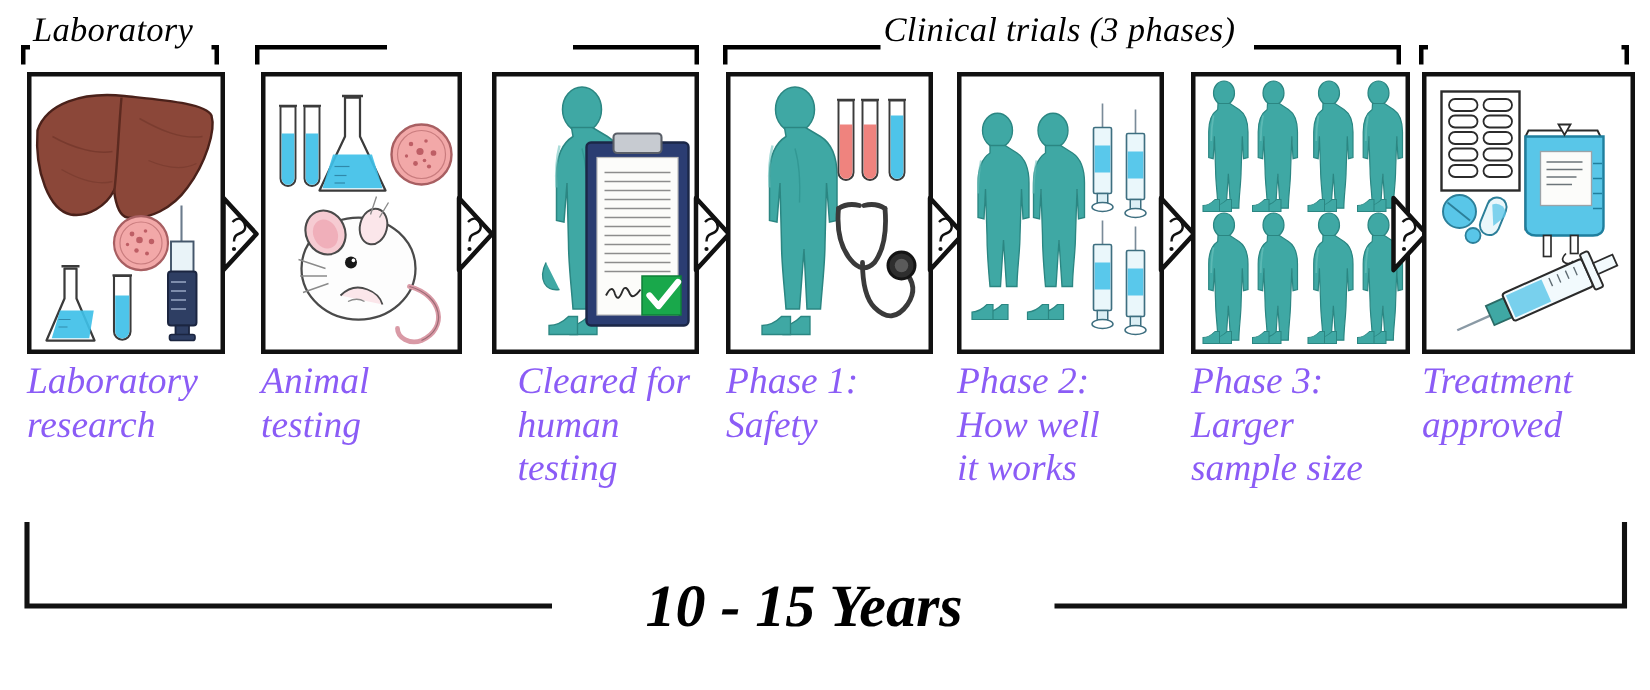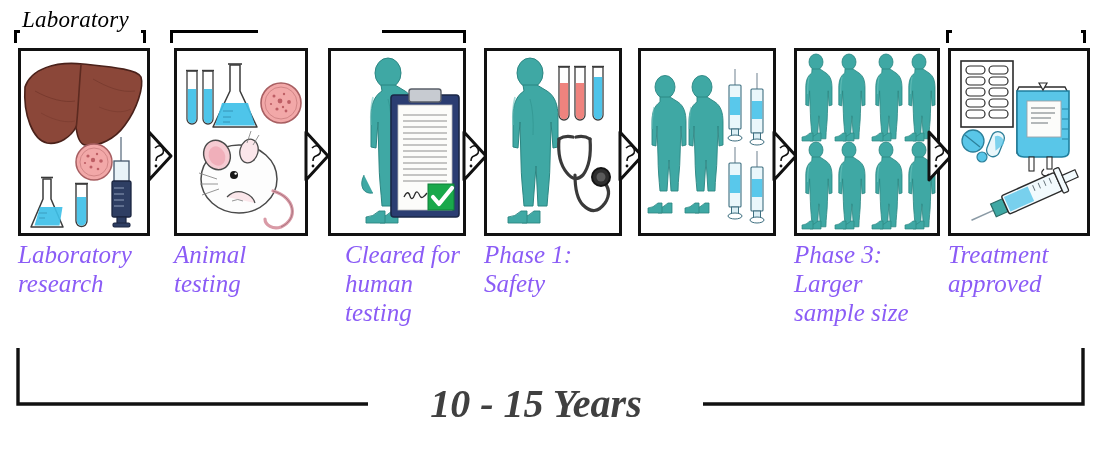--- a/index.html
+++ b/index.html
@@ -47,21 +47,21 @@
     line-height:29px;
     color:#8b5cf6;
     white-space:pre-line;
   }
 
   
   #timeline{position:absolute;left:0;top:0;width:1100px;height:460px;pointer-events:none;}
   .tl-label{
     position:absolute;
     font-style:italic;font-weight:bold;
-    font-size:40px;color:#404040;
+    font-size:40px;color:#000000;
     white-space:nowrap;
     text-align:center;
   }
 </style>
 </head>
 <body>
 
 <div id="stage">
 
   <div class="group-bracket" style="left:14px;top:8px;width:132px;">
@@ -72,20 +72,27 @@
     <div class="gb-tick-r" style="right:0;"></div>
   </div>
 
   <div class="group-bracket" style="left:170px;top:8px;width:296px;">
     <div class="gb-tick-l" style="left:0;"></div>
     <div class="gb-line-l" style="left:0;width:88px;"></div>
     <div class="gb-line-r" style="right:0;width:84px;"></div>
     <div class="gb-tick-r" style="right:0;"></div>
   </div>
 
+  <div class="group-bracket" style="left:482px;top:8px;width:452px;">
+    <div class="gb-tick-l" style="left:0;"></div>
+    <div class="gb-line-l" style="left:0;width:105px;"></div>
+    <div class="gb-label" style="left:107px;">Clinical trials (3 phases)</div>
+    <div class="gb-line-r" style="right:0;width:98px;"></div>
+    <div class="gb-tick-r" style="right:0;"></div>
+  </div>
 
   <div class="group-bracket" style="left:946px;top:8px;width:140px;">
     <div class="gb-tick-l" style="left:0;"></div>
     <div class="gb-line-l" style="left:0;width:6px;"></div>
     <div class="gb-line-r" style="right:0;width:5px;"></div>
     <div class="gb-tick-r" style="right:0;"></div>
   </div>
 
   <div class="panel" style="left:18px;top:48px;width:126px;height:182px;">
     <svg class="panel-inner" viewBox="0 0 126 182">
@@ -461,20 +468,23 @@
 
   <div class="caption" style="left:18px;top:240px;width:140px;">Laboratory
 research</div>
   <div class="caption" style="left:174px;top:240px;width:140px;">Animal
 testing</div>
   <div class="caption" style="left:328px;top:240px;width:148px;margin-left:17px;">Cleared for
 human
 testing</div>
   <div class="caption" style="left:484px;top:240px;width:148px;">Phase 1:
 Safety</div>
+  <div class="caption" style="left:638px;top:240px;width:152px;">Phase 2:
+How well
+it works</div>
   <div class="caption" style="left:794px;top:240px;width:160px;">Phase 3:
 Larger
 sample size</div>
   <div class="caption" style="left:948px;top:240px;width:150px;">Treatment
 approved</div>
 
   <svg id="timeline" viewBox="0 0 1100 460">
     <path d="M18 348 L18 404 L368 404" fill="none" stroke="#111" stroke-width="3.4" stroke-linejoin="miter"></path>
     <path d="M1083 348 L1083 404 L703 404" fill="none" stroke="#111" stroke-width="3.4" stroke-linejoin="miter"></path>
   </svg>

